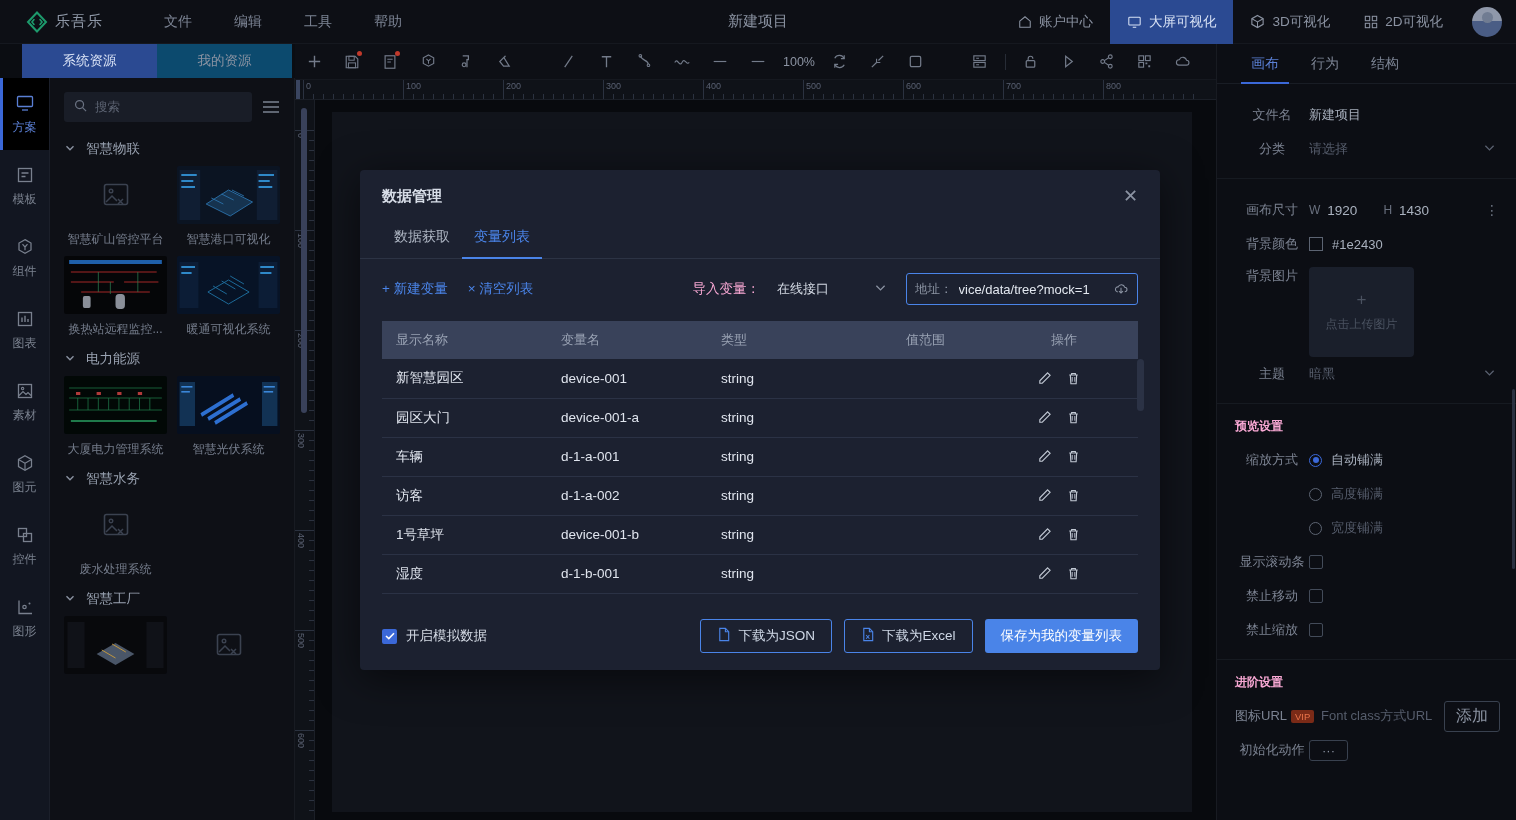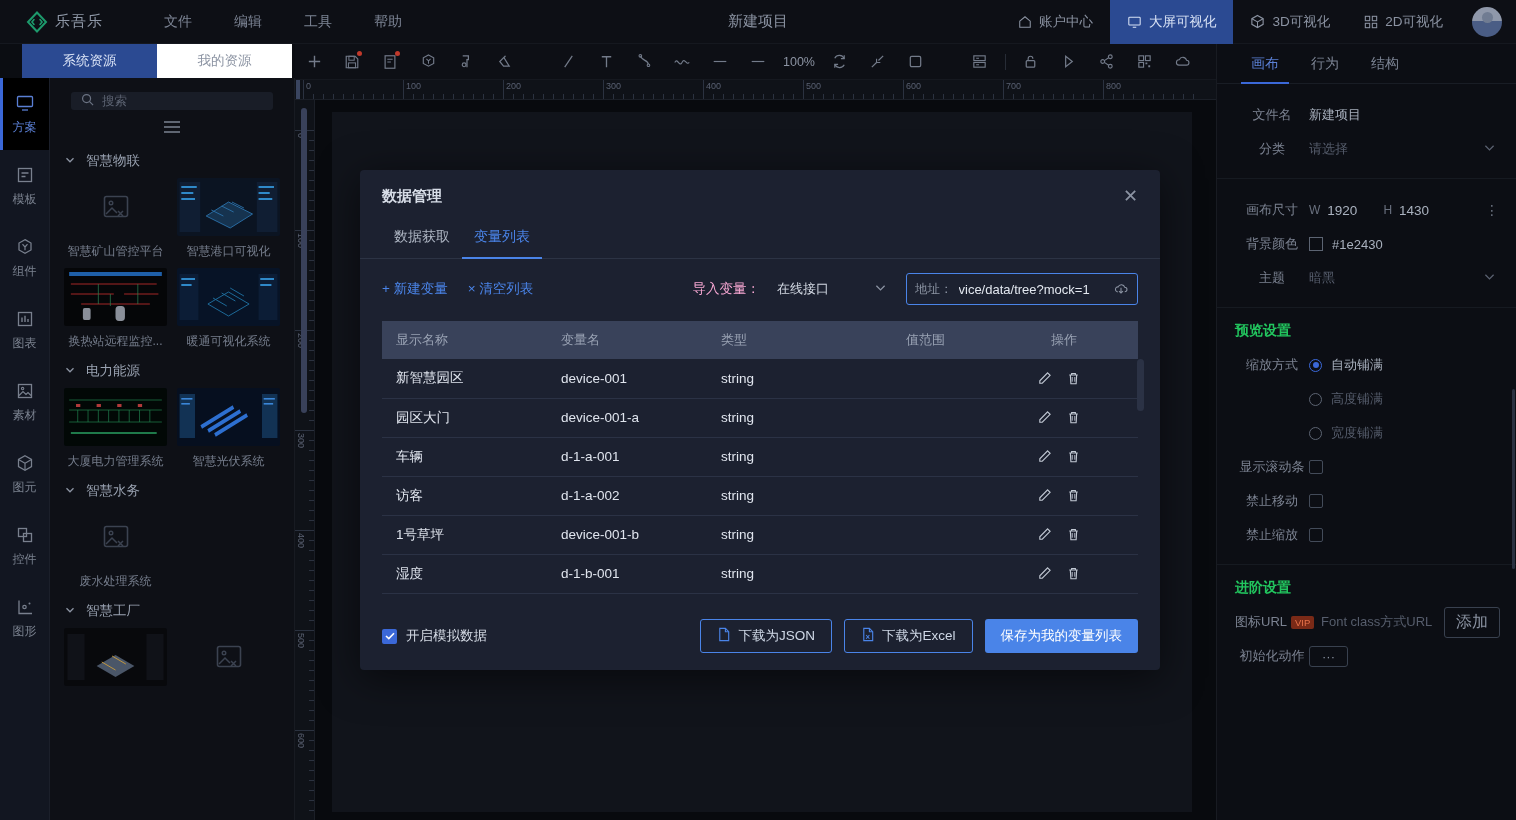--- a/index.html
+++ b/index.html
@@ -40,21 +40,21 @@
     overflow:hidden; position:relative; flex:none; cursor:pointer;
   }
   .avatar::before{content:'';position:absolute;width:11px;height:11px;border-radius:50%;
     background:#707c92;left:9.5px;top:5px;}
   .avatar::after{content:'';position:absolute;width:22px;height:13px;border-radius:11px 11px 0 0;
     background:#4f6punk;left:4px;top:19px;}
 
   
   .res-tabs {
     position:absolute; left:22px; top:44px; width:270px; height:34px;
-    display:flex; background:#ffffff;
+    display:flex; background:#0c4a6e;
   }
   .res-tab { flex:1; display:flex; align-items:center; justify-content:center;
     font-size:13.5px; color:#8b93a2; cursor:pointer; }
   .res-tab.active { background:#2b4a92; color:#dbe4f6; }
 
   .leftpanel {
     position:absolute; left:0; top:78px; width:295px; bottom:0;
     background:#0e1016; border-right:1px solid #181b22;
   }
   .icon-rail {
@@ -64,21 +64,21 @@
   .rail-item {
     height:72px; display:flex; flex-direction:column; align-items:center;
     justify-content:center; gap:6px; color:#79808e; font-size:12px; cursor:pointer;
     position:relative;
   }
   .rail-item.active { color:#5a7fd4; background:#000000; }
   .rail-item.active::before{content:'';position:absolute;left:0;top:0;bottom:0;width:3px;background:#3b68d8;}
   .rail-item svg{display:block;}
 
   .res-body { position:absolute; left:50px; right:0; top:0; bottom:0; overflow:hidden; }
-  .searchrow { display:flex; align-items:center; gap:10px; padding:14px 14px 6px 14px;flex-direction:column; }
+  .searchrow { display:flex; align-items:center; gap:10px; padding:14px 14px 6px 14px; }
   .searchbox {
     flex:1; height:30px; background:#191d27; border-radius:3px;
     display:flex; align-items:center; gap:8px; padding:0 10px;
   }
   .searchbox input {
     background:transparent; border:0; outline:0; color:#b8c0cc;
     font-size:12.5px; width:100%; font-family:inherit;
   }
   .searchbox input::placeholder{color:#5c6372;}
   .listicon { color:#7b8291; cursor:pointer; display:flex; }
@@ -162,21 +162,21 @@
   .sizefield .k{color:#6a717f;font-size:12px;}
   .sizefield .v{color:#aab2bf;font-size:13.5px;}
   .dots-v{margin-left:auto;color:#6a717f;font-size:14px;letter-spacing:1px;cursor:pointer;line-height:8px;}
   .swatch{width:14px;height:14px;border:1px solid #5c6472;background:transparent;margin-right:9px;}
   .uploadbox{
     width:105px;height:90px;background:#1a1f2b;border-radius:4px;
     display:flex;flex-direction:column;align-items:center;justify-content:center;gap:8px;cursor:pointer;
   }
   .uploadbox .plus{color:#4a5260;font-size:17px;line-height:1;}
   .uploadbox .t{color:#4a5260;font-size:12px;}
-  .sec-title{color:#22c55e;font-size:14px;font-weight:bold;margin-bottom:8px;}
+  .sec-title{color:#f9a8d4;font-size:12px;font-weight:bold;margin-bottom:8px;}
   .radio{width:13px;height:13px;border-radius:50%;border:1px solid #5c6472;margin-right:9px;flex:none;position:relative;cursor:pointer;}
   .radio.on{border-color:#3b68d8;}
   .radio.on::after{content:'';position:absolute;left:2.5px;top:2.5px;width:6px;height:6px;border-radius:50%;background:#3b68d8;}
   .chk{width:14px;height:14px;border:1px solid #434b59;border-radius:2px;cursor:pointer;flex:none;}
   .vip{background:#7a2a17;color:#e8734a;font-size:9.5px;padding:1px 4px;border-radius:2px;margin-left:4px;}
   .addbtn{border:1px solid #39414f;border-radius:3px;color:#8b93a2;font-size:16px;padding:4px 11px;cursor:pointer;margin-left:auto;}
   .dotsbtn{border:1px solid #39414f;border-radius:3px;color:#8b93a2;font-size:13px;padding:2px 12px;cursor:pointer;}
   .rp-scroll{position:absolute;right:1px;top:345px;width:3px;height:180px;background:#2a3140;border-radius:2px;}
 
   
@@ -956,20 +956,27 @@
         <span class="sizefield" style="margin-left:26px;">
           <span class="k">H</span>
           <span class="v">1430</span>
         </span>
         <span class="dots-v">⋮</span>
       </div>
       <div class="rp-row">
         <span class="rp-label">背景颜色</span>
         <span class="swatch"></span>
         <span class="rp-val">#1e2430</span>
+      </div>
+      <div class="rp-row" style="align-items:flex-start;padding-top:6px;">
+        <span class="rp-label">背景图片</span>
+        <span class="uploadbox">
+          <span class="plus">+</span>
+          <span class="t">点击上传图片</span>
+        </span>
       </div>
       <div class="rp-row">
         <span class="rp-label">主题</span>
         <span class="rp-select">
           <span>暗黑</span>
           <span><svg width="13" height="13" viewBox="0 0 12 12">
                 <path d="M2.2 4.4 6 8.2l3.8-3.8" fill="none" stroke="#5a6170" stroke-width="1.2"></path>
               </svg></span>
         </span>
       </div>

